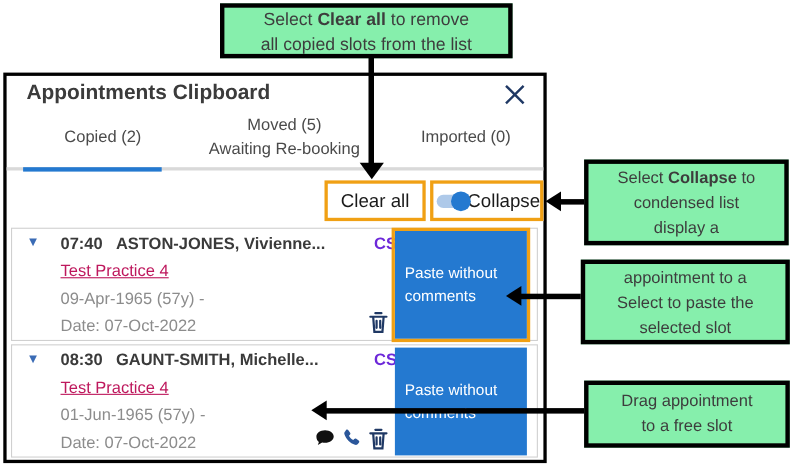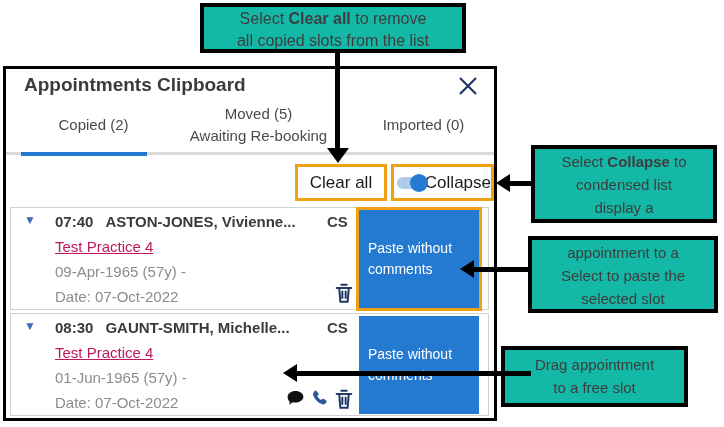--- a/index.html
+++ b/index.html
@@ -30,38 +30,38 @@
   .toggle-knob{position:absolute;left:13px;top:-3px;width:18px;height:18px;border-radius:50%;background:#2479d0;}
   .collapse-label{font-size:17px;color:#1a1a1a;margin-left:1px;}
 
   
   .row{position:absolute;left:4px;width:479px;height:103px;border:1px solid #d0d0d0;background:#fff;}
   .row-1{top:138px;}
   .row-2{top:244px;}
   .tri{position:absolute;left:13px;top:5px;font-size:12px;color:#3a6bb5;cursor:pointer;}
   .line1{position:absolute;left:44px;top:5px;font-size:15px;font-weight:bold;color:#3a3a3a;white-space:nowrap;}
   .line1 .time{margin-right:12px;}
-  .cs{position:absolute;left:316px;top:5px;font-size:15px;font-weight:bold;color:#404040;}
+  .cs{position:absolute;left:329px;top:5px;font-size:15px;font-weight:bold;color:#6d28d9;}
   .line2{position:absolute;left:44px;top:30px;font-size:15px;color:#be185d;text-decoration:underline;}
   .line3{position:absolute;left:44px;top:55px;font-size:15px;color:#8c8c8c;}
   .line4{position:absolute;left:44px;top:80px;font-size:15px;color:#8c8c8c;}
   .row-icon{position:absolute;top:74px;width:22px;height:22px;cursor:pointer;display:inline-flex;}
   .trash-pos{left:322px;}
   .chat-pos{left:274px;}
   .phone-pos{left:298px;}
   .paste-btn{position:absolute;left:348px;top:2px;width:120px;height:98px;background:#2479d0;border:0;
              color:#fff;font-size:14px;line-height:21px;text-align:left;padding:0 6px 0 9px;cursor:pointer;}
   .paste-hl{outline:3px solid #f0a014;}
 
   
-  .ann{position:absolute;border:4px solid #000;background:#14b8a6;text-align:center;color:#3d3d3d;z-index:10;}
+  .ann{position:absolute;border:4px solid #000;background:#86efac;text-align:center;color:#3d3d3d;z-index:10;}
   .ann-top{left:200px;top:3px;width:266px;height:50px;font-size:16px;line-height:22px;padding-top:1px;}
   .ann-r1{left:531px;top:145px;width:186px;height:78px;font-size:15px;line-height:23px;padding-top:1px;}
   .ann-r2{left:528px;top:236px;width:190px;height:77px;font-size:15px;line-height:23px;padding-top:1px;}
-  .ann-r3{left:501px;top:346px;width:187px;height:61px;font-size:15px;line-height:23px;padding-top:3px;}
+  .ann-r3{left:531px;top:346px;width:187px;height:61px;font-size:15px;line-height:23px;padding-top:3px;}
   .conn-v{position:absolute;left:335px;top:52px;width:5px;height:97px;background:#000;z-index:10;}
   .arrow-down{position:absolute;left:327px;top:148px;width:0;height:0;z-index:10;
               border-left:11px solid transparent;border-right:11px solid transparent;border-top:15px solid #000;}
   .hline{position:absolute;height:5px;background:#000;z-index:10;}
   .h1{left:508px;top:181px;width:23px;}
   .h2{left:473px;top:267px;width:55px;}
   .h3{left:296px;top:371px;width:235px;}
   .arrow-left{position:absolute;width:0;height:0;z-index:10;
               border-top:9px solid transparent;border-bottom:9px solid transparent;border-right:14px solid #000;}
   .a1{left:496px;top:174px;}

